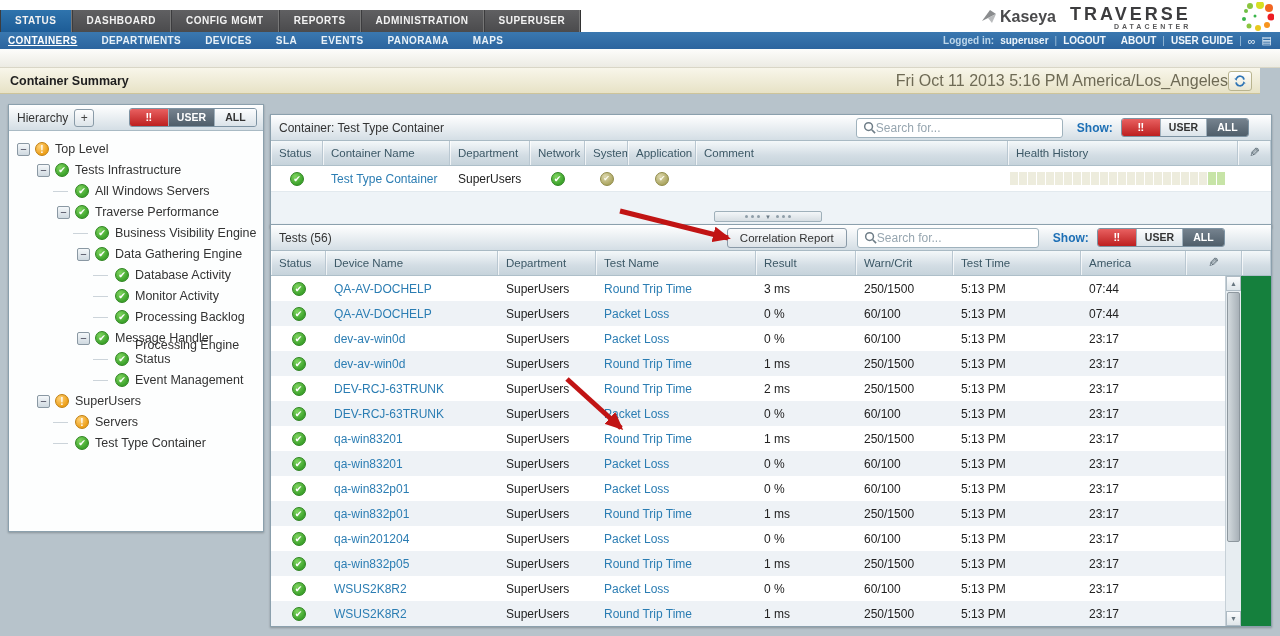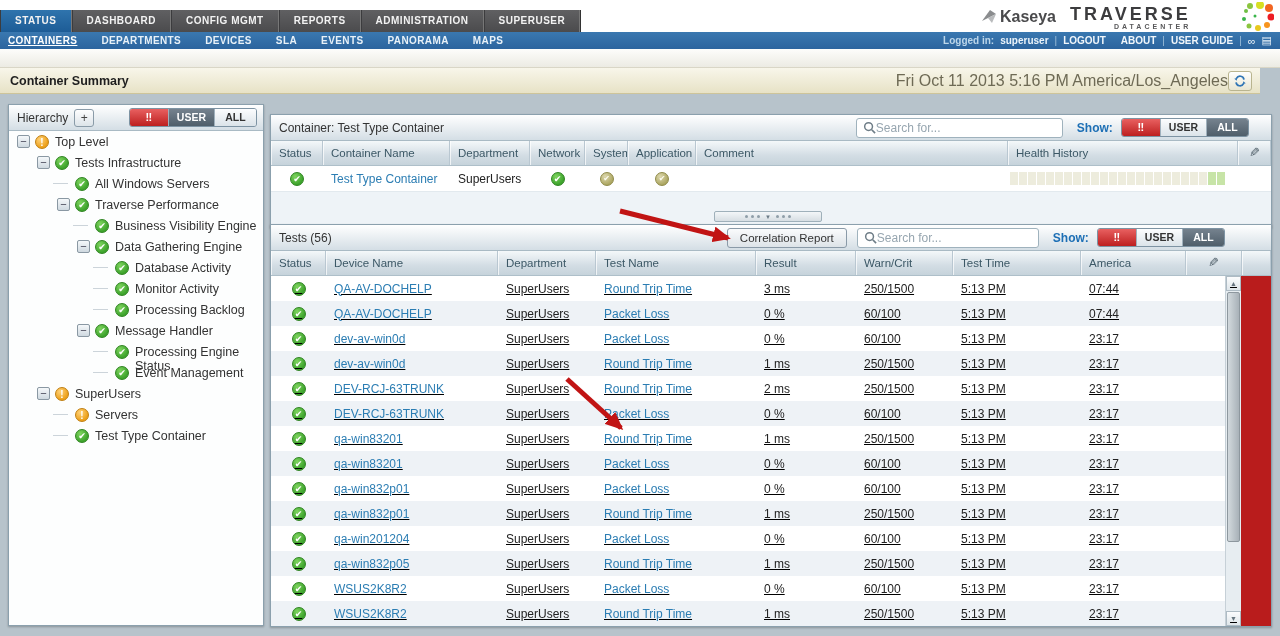--- a/index.html
+++ b/index.html
@@ -47,27 +47,27 @@
 
   
   .content { position:absolute; left:0; top:94px; width:1280px; height:542px; background:#b7c3cb; }
 
   .panel { position:absolute; background:#fff; border:1px solid #8ba0ad; box-shadow:0 1px 2px rgba(0,0,0,.25); }
   .ptitle { height:26px; background:linear-gradient(#ffffff,#d4dee5); border-bottom:1px solid #a9bac4;
     display:flex; align-items:center; font-size:12px; color:#333; }
   .ptitle .pt-label { margin-left:8px; flex:1; white-space:nowrap; }
 
   
-  #hierarchy { left:8px; top:10px; width:256px; height:522px; background:#fdfefe; }
+  #hierarchy { left:8px; top:10px; width:256px; height:428px; background:#fdfefe; }
   #hierarchy .ptitle .pt-label { flex:none; margin-right:6px; }
   .add-btn { width:20px; height:18px; border:1px solid #8a9ba8; border-radius:3px;
     background:linear-gradient(#fdfdfe,#dde4e9); font-size:12px; line-height:16px; text-align:center; color:#444; cursor:pointer; }
   .flexspace { flex:1; }
   .tree { padding-top:4px; }
-  .tnode { height:21px; display:flex; align-items:flex-start; font-size:12.5px; color:#333; cursor:pointer; }
+  .tnode { height:21px; display:flex; align-items:flex-end; font-size:12.5px; color:#333; cursor:pointer; }
   .tnode.d0 { padding-left:8px; } .tnode.d1 { padding-left:28px; } .tnode.d2 { padding-left:48px; }
   .tnode.d3 { padding-left:68px; } .tnode.d4 { padding-left:88px; }
   .expander { width:13px; height:13px; margin-right:5px; border:1px solid #8a98a3; border-radius:2px;
     background:linear-gradient(#f5f8fa,#cfd9e0); font-size:11px; line-height:10px; text-align:center; color:#445; cursor:pointer; flex:none; }
   .expander::before { content:"−"; }
   .stub { width:13px; height:13px; margin-right:5px; position:relative; flex:none; }
   .stub::after { content:""; position:absolute; left:-4px; right:2px; top:6px; border-top:1px solid #ccd4da; }
 
   
   .ico { width:14px; height:14px; border-radius:50%; display:inline-flex; align-items:center; justify-content:center;
@@ -121,21 +121,21 @@
     justify-content:center; gap:3px; cursor:row-resize; z-index:5; }
   .splitter .dot { width:3px; height:3px; border-radius:50%; background:#8f9ea8; }
   .splitter .tri { font-size:6px; color:#6b7b86; line-height:6px; margin:0 2px; }
 
   
   #testsPanel { left:270px; top:130px; width:1002px; height:403px; }
   .corr-btn { height:20px; padding:0 12px; border:1px solid #8a9aa8; border-radius:3px;
     background:linear-gradient(#fafbfc,#dde3e8); font-size:11.5px; color:#333; cursor:pointer; margin-right:10px; flex:none;
     font-family:"Liberation Sans", sans-serif; }
   #testsPanel .hrow { grid-template-columns:55px 172px 98px 160px 100px 97px 128px 105px 56px 1fr; }
-  .tbody { display:flex; background:#b91c1c; height:350px;text-decoration:underline; }
+  .tbody { display:flex; background:#15803d; height:350px; }
   .rows { width:954px; background:#fff; }
   .trow { display:grid; grid-template-columns:55px 172px 98px 160px 100px 97px 128px 105px 1fr;
     height:25px; align-items:center; background:#fff; }
   .trow:nth-child(even) { background:#eef2f6; }
   
   .sb { width:16px; background:#e7edf1; border-left:1px solid #c6d0d7; display:flex; flex-direction:column; }
   .sb .sbtn { height:15px; background:linear-gradient(#fbfcfd,#dfe6ea); border:1px solid #aebbc4;
     color:#67757f; font-size:7px; line-height:13px; text-align:center; cursor:pointer; }
   .sb .thumb { margin:1px; height:250px; background:linear-gradient(90deg,#d2d9dd,#a8b1b8);
     border:1px solid #8d979e; border-radius:2px; cursor:grab; }

